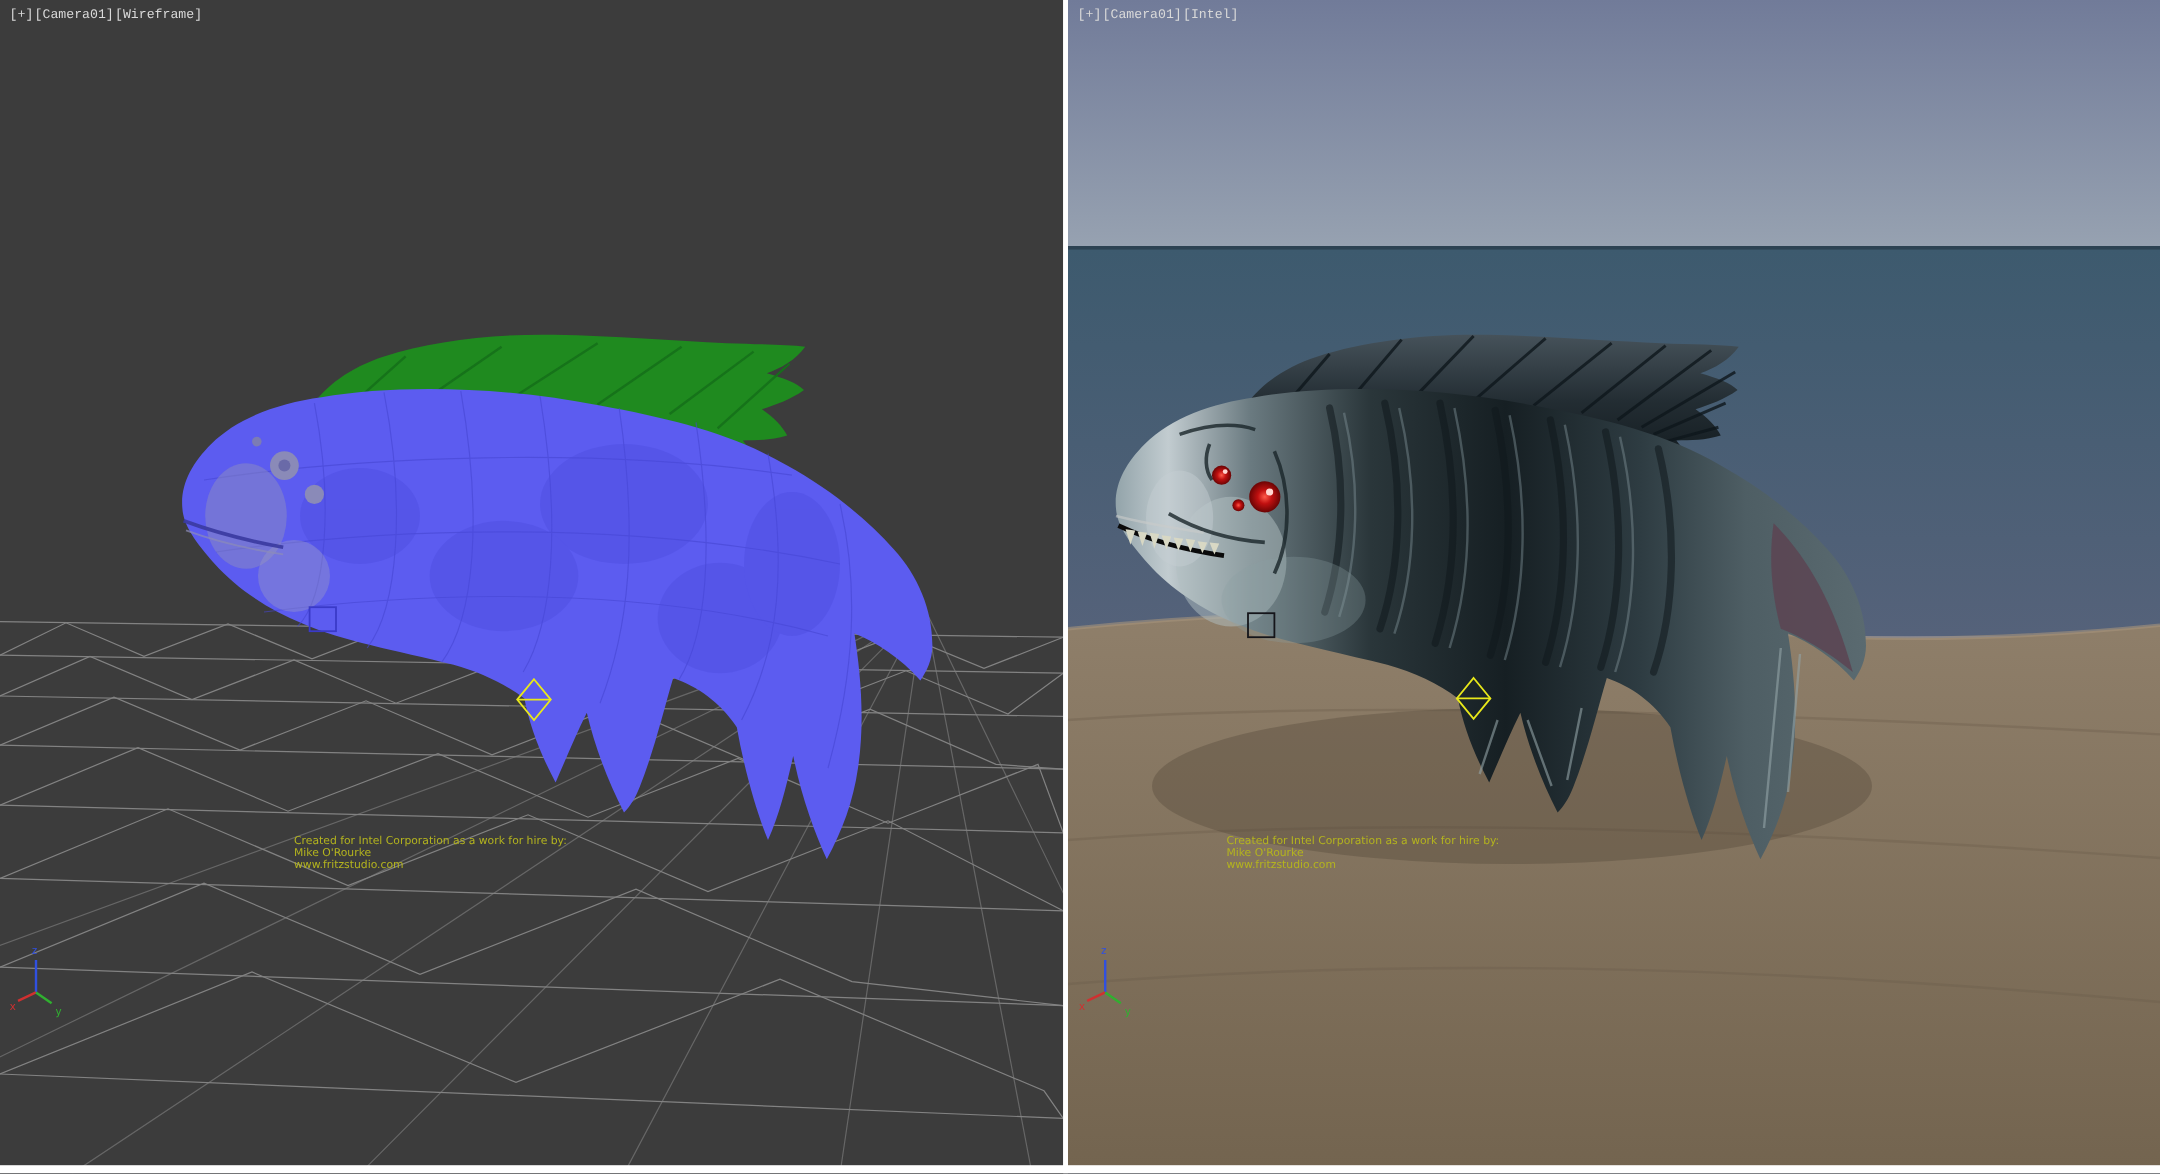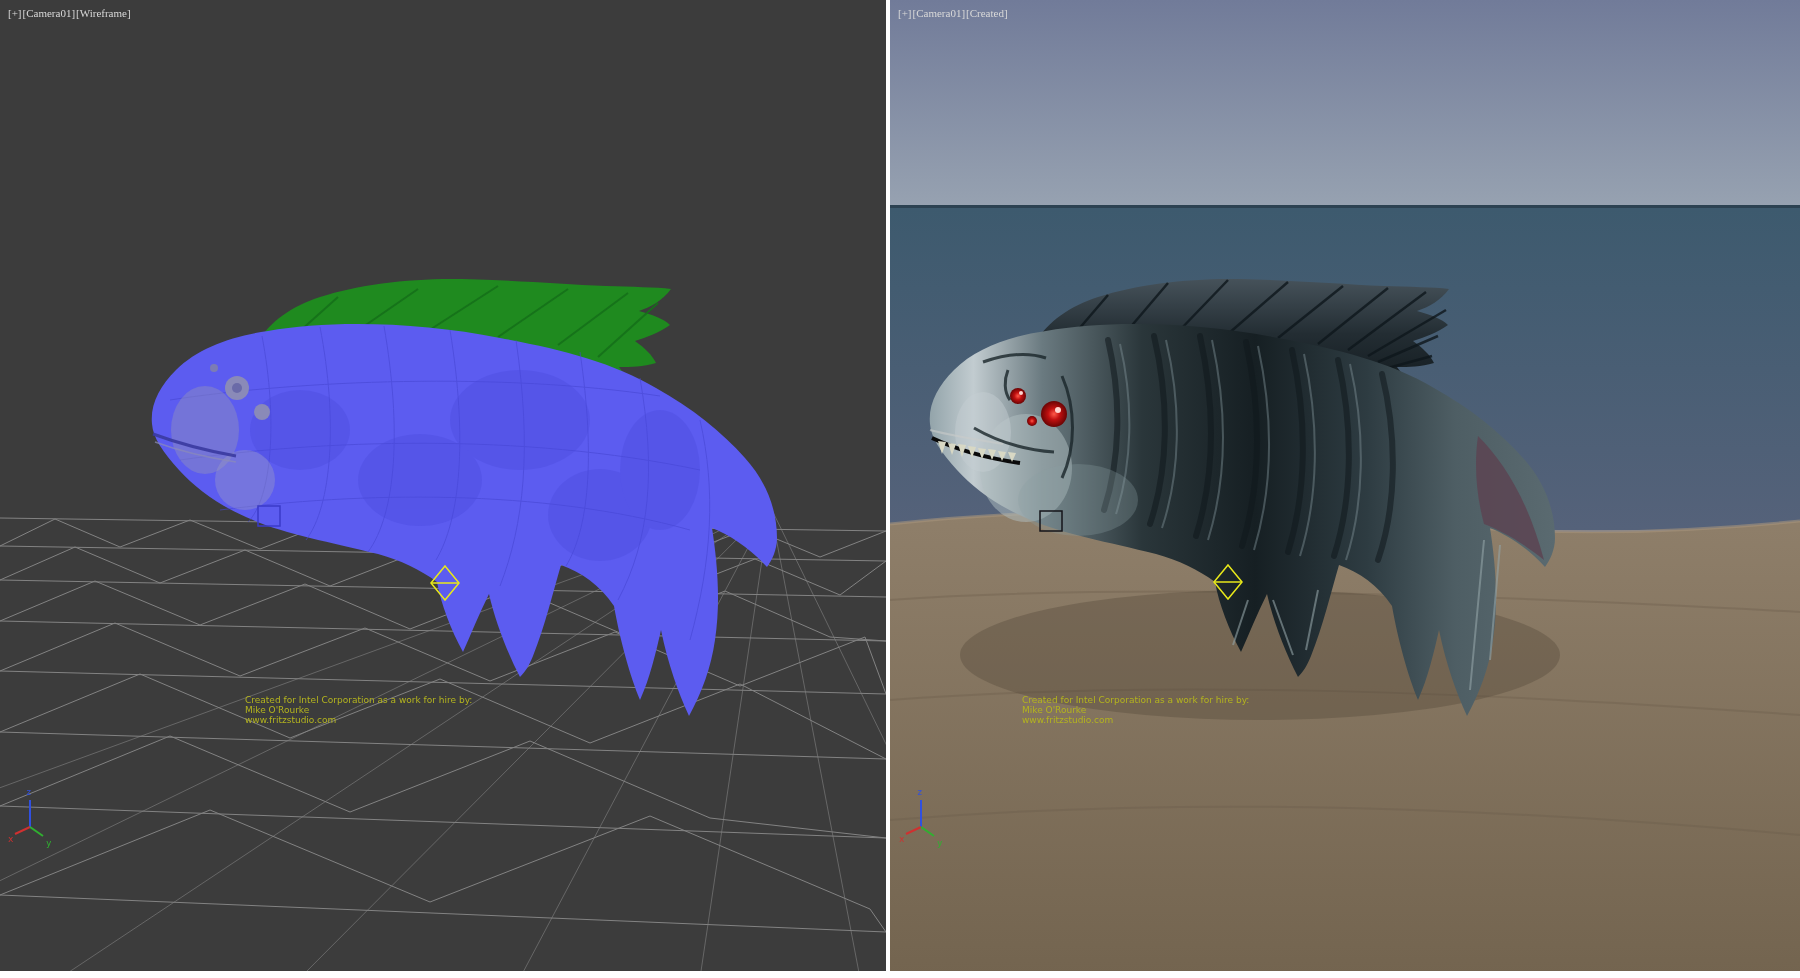--- a/index.html
+++ b/index.html
@@ -2,21 +2,21 @@
 <html style="--left-bg: #3c3c3c; --grid-line: #8f8f8f; --wireframe-body: #5c5cf0; --fin-green: #1f8a1f; --helper-yellow: #e8e81a; --box-helper-blue: #3a3ac8; --credit-yellow: #b4b41e; --label-text: #d9d9d9; --axis-x: #d03030; --axis-y: #30b030; --axis-z: #3050e0; --divider: #ffffff; --sky-top: #717b99; --sky-horizon: #97a2b1; --sea-top: #3d5a6e; --sea-bottom: #55627a; --ground-top: #8f7f6a; --ground-bottom: #73644f;"><head>
 <meta charset="utf-8">
 <style>
   html,body{margin:0;padding:0;background:#1a1a1a;}
   .stage{position:relative;width:1800px;height:978px;overflow:hidden;background:#fff;font-family:"DejaVu Sans",sans-serif;}
   .vp{position:absolute;top:0;height:978px;overflow:hidden;}
   .vp-left{left:0;width:886px;background:var(--left-bg);}
   .vp-right{left:890px;width:910px;background:#6f7a96;}
   .divider{position:absolute;left:886px;top:0;width:4px;height:978px;background:var(--divider);z-index:6;}
   .bottom-bar{position:absolute;left:0;top:971px;width:1800px;height:7px;background:var(--divider);z-index:7;}
-  .vp-label{position:absolute;top:7px;left:8px;font-family:Liberation Serif, serif;font-size:11px;color:var(--label-text);z-index:3;white-space:nowrap;}
+  .vp-label{position:absolute;top:7px;left:8px;font-family:Liberation Mono, monospace;font-size:11px;color:var(--label-text);z-index:3;white-space:nowrap;}
   .vp-label span{margin-right:1px;cursor:pointer;}
   svg.scene{display:block;}
   .credit-txt{font-family:"DejaVu Sans",sans-serif;font-size:9px;}
   .axis-lbl{font-family:"DejaVu Sans Mono",monospace;font-size:9px;}
 </style>
 </head>
 <body>
 
 <div class="stage">
 
@@ -237,18 +237,18 @@
 
       <g>
         <use href="#axisTripod" transform="translate(921,827)"></use>
         <text class="axis-lbl" x="917" y="795" style="fill:var(--axis-z)">z</text>
         <text class="axis-lbl" x="899" y="842" style="fill:var(--axis-x)">x</text>
         <text class="axis-lbl" x="937" y="846" style="fill:var(--axis-y)">y</text>
       </g>
     </svg>
 
     <div class="vp-label">
-      <span>[+]</span><span>[Camera01]</span><span>[Created]</span>
+      <span>[+]</span><span>[Camera01]</span><span>[Intel]</span>
     </div>
   </div>
 
   <div class="bottom-bar"></div>
 </div>
 
 </body></html>

